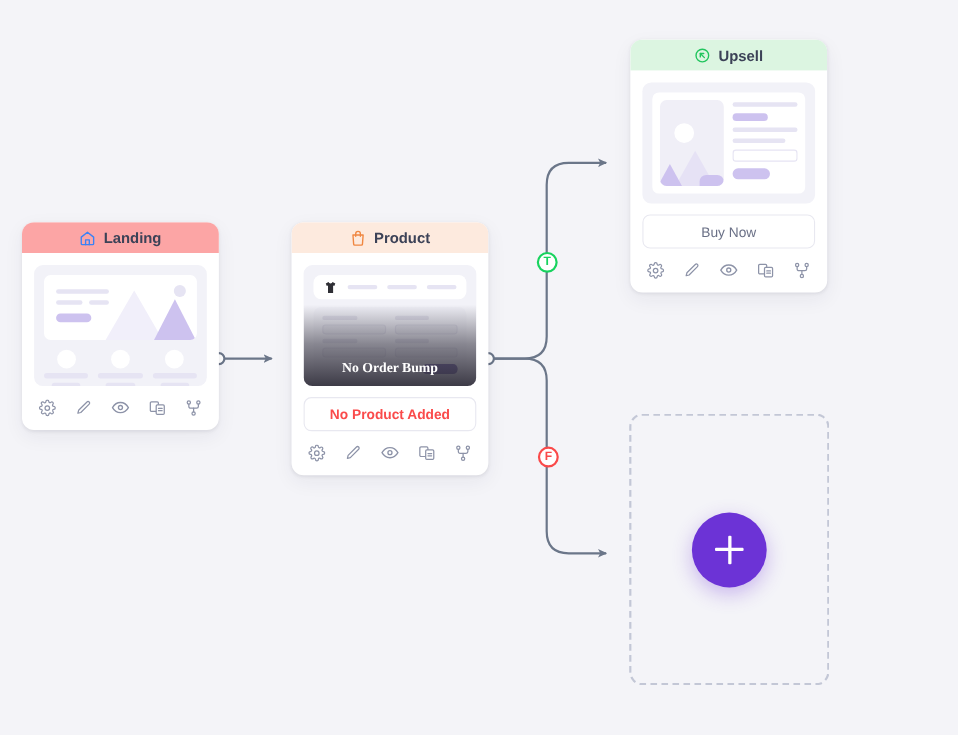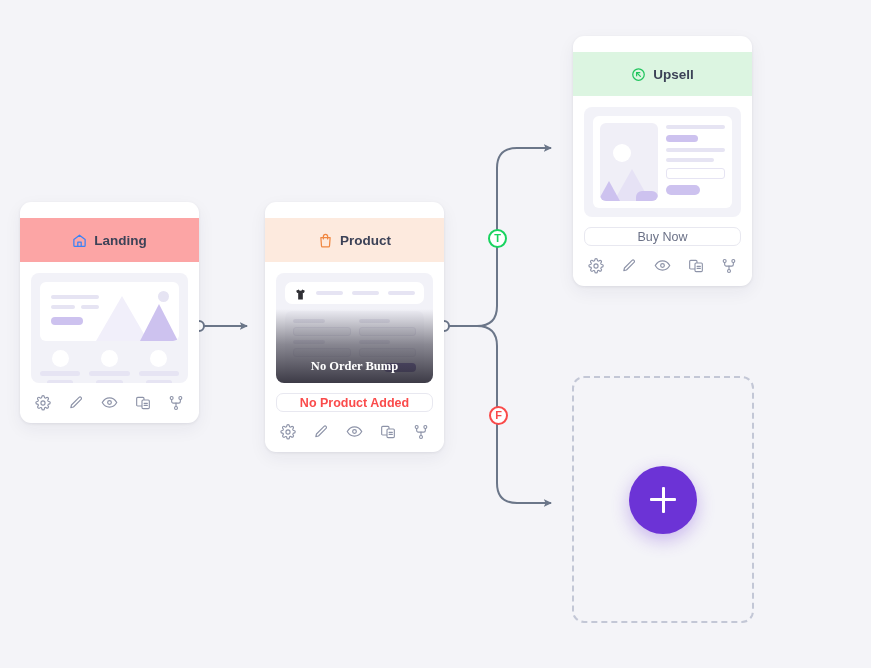--- a/index.html
+++ b/index.html
@@ -49,29 +49,28 @@
   .card {
     position: absolute;
     width: 179px;
     background: #fff;
     border-radius: 11px;
     box-shadow: 0 1px 3px rgba(40,42,70,.08), 0 6px 18px rgba(40,42,70,.06);
     z-index: 2;
     overflow: hidden;
   }
   .card-head {
-    height: 44px;
+    height: 28px;
     display: flex;
     align-items: center;
     justify-content: center;
     gap: 7px;
     font-size: 13.5px;
     font-weight: 700;
     color: #3c4257;
-    margin-top: 16px;
   }
   .card-head .hd-icon { display: flex; align-items: center; }
   .head-landing  { background: #fca5a5; align-items: center; }
   .head-checkout { background: #fdeade; }
   .head-upsell   { background: #dcf5e1; }
 
   .card-body { padding: 11px 11px 9px 11px; }
 
   
   .preview {
@@ -165,21 +164,21 @@
   .up-right .bar { height: 4px; }
   .up-right .bar.w55 { width: 55%; background: #cdc2ef; height: 7px; border-radius: 4px; }
   .up-right .bar.full { width: 100%; }
   .up-right .bar.w80 { width: 82%; }
   .up-field { height: 11px; border: 1px solid #e6e4f3; border-radius: 3px; background: #fff; }
   .up-cta { height: 10px; width: 58%; background: #cdc2ef; border-radius: 5px; }
 
   
   .cta {
     margin-top: 10px;
-    height: 19px;
+    height: 31px;
     border: 1px solid #e8e8f0;
     border-radius: 7px;
     display: flex;
     align-items: center;
     justify-content: center;
     font-size: 12.5px;
     color: #6b7187;
     background: #fff;
     cursor: pointer;
   }

